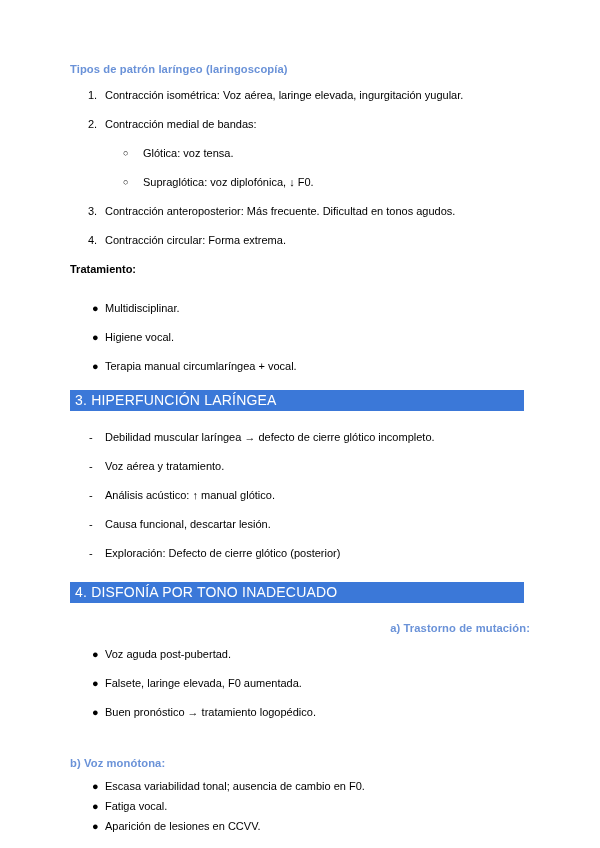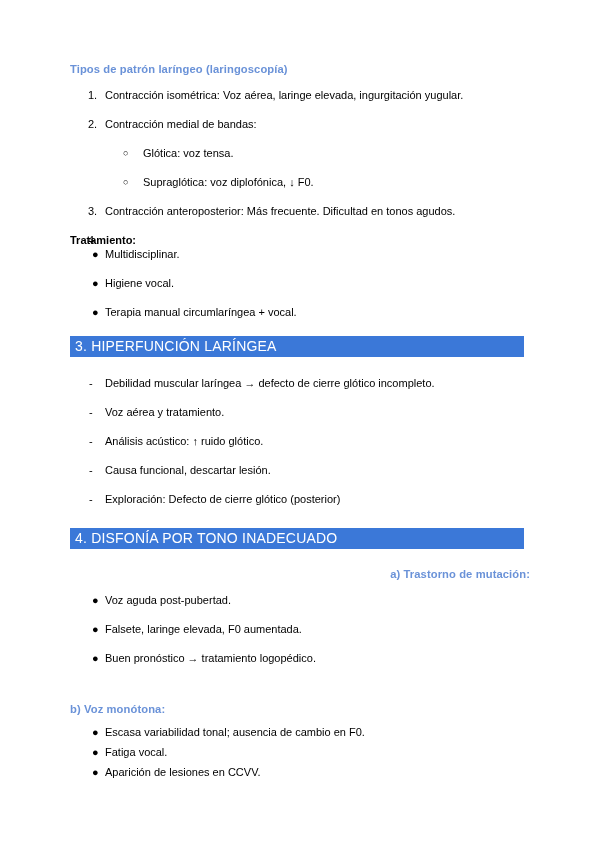--- a/index.html
+++ b/index.html
@@ -38,21 +38,21 @@
     text-align: right;
   }
   .h-blue.sub-b {
     margin-top: 37px;
     margin-bottom: 9px;
   }
   .h-black {
     font-size: 11px;
     font-weight: bold;
     color: #000000;
-    margin: 0 0 0 0;
+    margin: 0 0 25px 0;
     line-height: 14px;
   }
 
   
   .banner {
     background: #3b78d8;
     color: #ffffff;
     font-size: 14px;
     font-weight: normal;
     letter-spacing: 0.2px;
@@ -140,20 +140,21 @@
       <span class="mark">○</span>
       <span class="txt">Supraglótica: voz diplofónica, ↓ F0.</span>
     </div>
 
     <div class="row num">
       <span class="mark">3.</span>
       <span class="txt">Contracción anteroposterior: Más frecuente. Dificultad en tonos agudos.</span>
     </div>
     <div class="row num">
       <span class="mark">4.</span>
+      <span class="txt">Contracción circular: Forma extrema.</span>
     </div>
   </div>
 
   <div class="h-black">Tratamiento:</div>
 
   <div class="list-block">
     <div class="row disc">
       <span class="mark">●</span>
       <span class="txt">Multidisciplinar.</span>
     </div>
@@ -173,21 +174,21 @@
     <div class="row dash">
       <span class="mark">-</span>
       <span class="txt">Debilidad muscular laríngea → defecto de cierre glótico incompleto.</span>
     </div>
     <div class="row dash">
       <span class="mark">-</span>
       <span class="txt">Voz aérea y tratamiento.</span>
     </div>
     <div class="row dash">
       <span class="mark">-</span>
-      <span class="txt">Análisis acústico: ↑ ruido glótico.</span>
+      <span class="txt">Análisis acústico: ↑ manual glótico.</span>
     </div>
     <div class="row dash">
       <span class="mark">-</span>
       <span class="txt">Causa funcional, descartar lesión.</span>
     </div>
     <div class="row dash">
       <span class="mark">-</span>
       <span class="txt">Exploración: Defecto de cierre glótico (posterior)</span>
     </div>
   </div>

